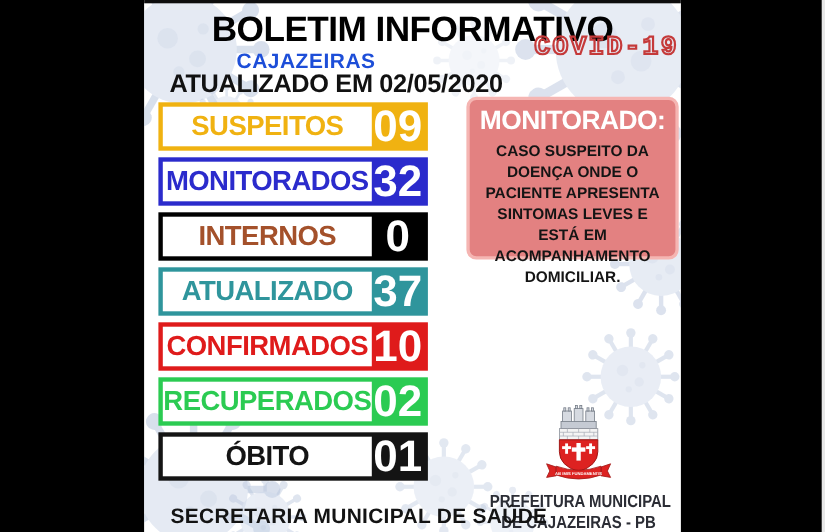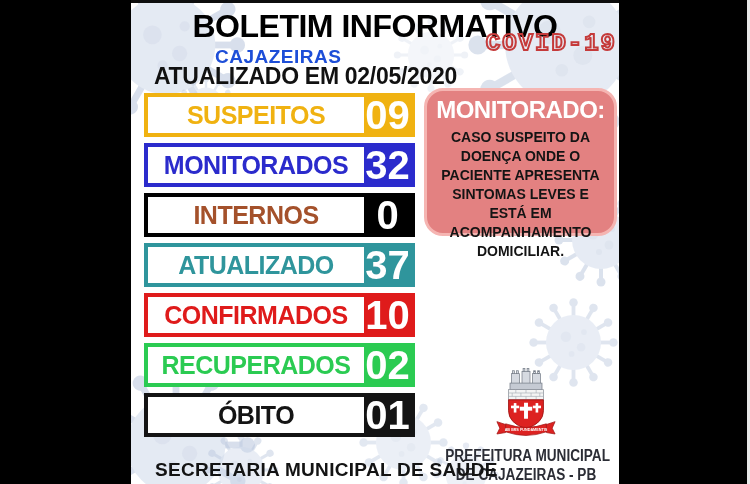--- a/index.html
+++ b/index.html
@@ -36,38 +36,38 @@
     font-size: 23px; font-weight: 800; color: #111; letter-spacing: -0.3px;
   }
   .covid {
     position: absolute; right: 2px; top: 30px;
     font-size: 24px; font-weight: 800; letter-spacing: 2px;
     color: transparent;
     font-family: Liberation Mono, monospace;
   }
 
   
-  .stats { position: absolute; left: 13px; top: 93px; width: 271px; }
+  .stats { position: absolute; left: 13px; top: 93px; width: 245px; }
   .bar {
     height: 44px; margin-bottom: 6px; display: flex; align-items: stretch;
     padding: 4px; box-sizing: border-box;
   }
   .bar-label {
     flex: 1; background: #fff; display: flex; align-items: center; justify-content: center;
     font-weight: 800; font-size: 25px; letter-spacing: -0.5px;
   }
   .bar-num {
     width: 47px; display: flex; align-items: center; justify-content: center;
     color: #fff; font-weight: 800; font-size: 40px;
   }
 
   
   .note {
     position: absolute; left: 293px; top: 88px; width: 193px; height: 148px;
-    box-sizing: border-box; border-radius: 19px; border: 3px solid #f5b5b2;
+    box-sizing: border-box; border-radius: 9px; border: 3px solid #f5b5b2;
     text-align: center; z-index: 2;
   }
   .note-title { margin-top: 5px; color: #fff; font-size: 24px; font-weight: 800; letter-spacing: -0.5px; }
   .note-body {
     margin-top: 4px; padding: 0 8px; color: #141414;
     font-size: 14px; font-weight: 700; line-height: 1.36;
   }
 
   
   .crest-block { position: absolute; left: 300px; top: 362px; width: 190px; text-align: center; z-index: 2; }

